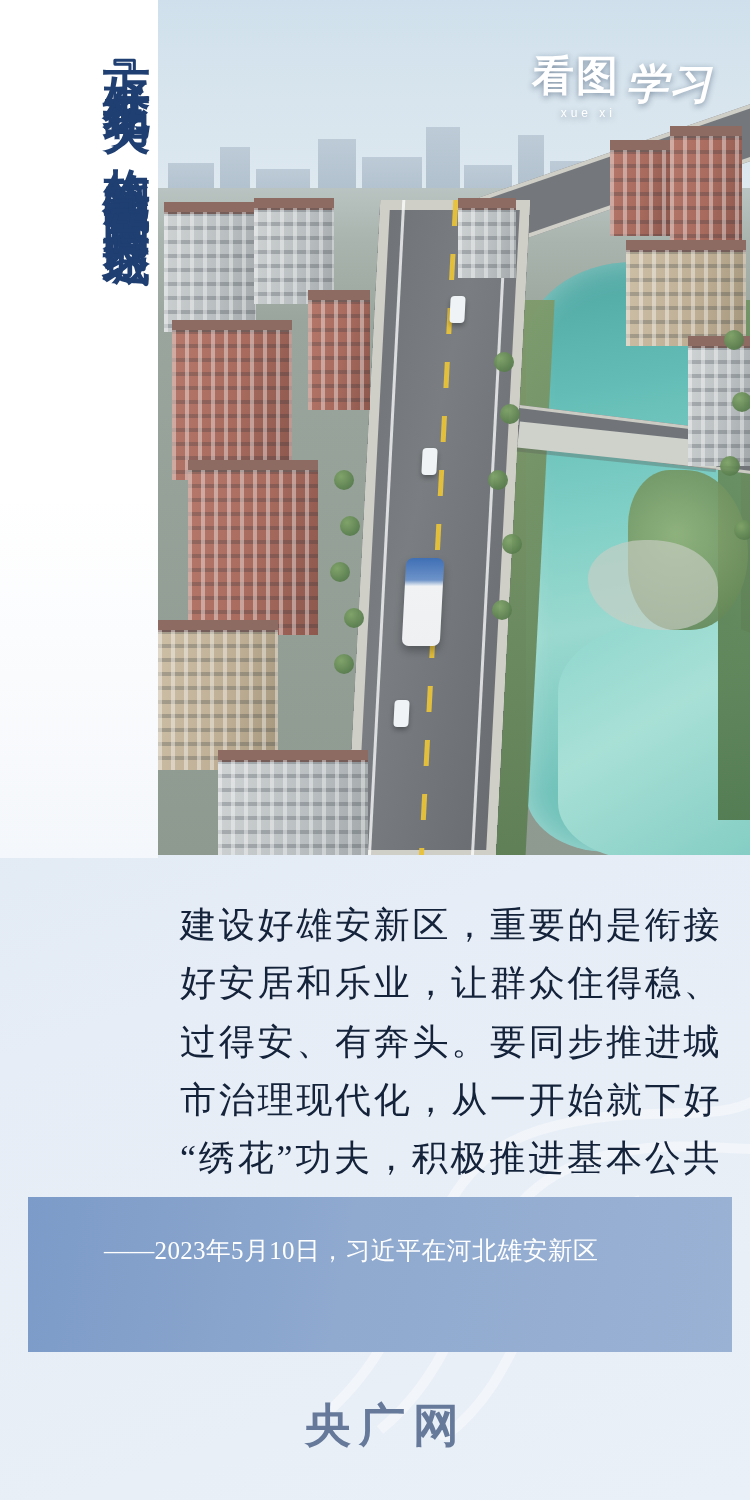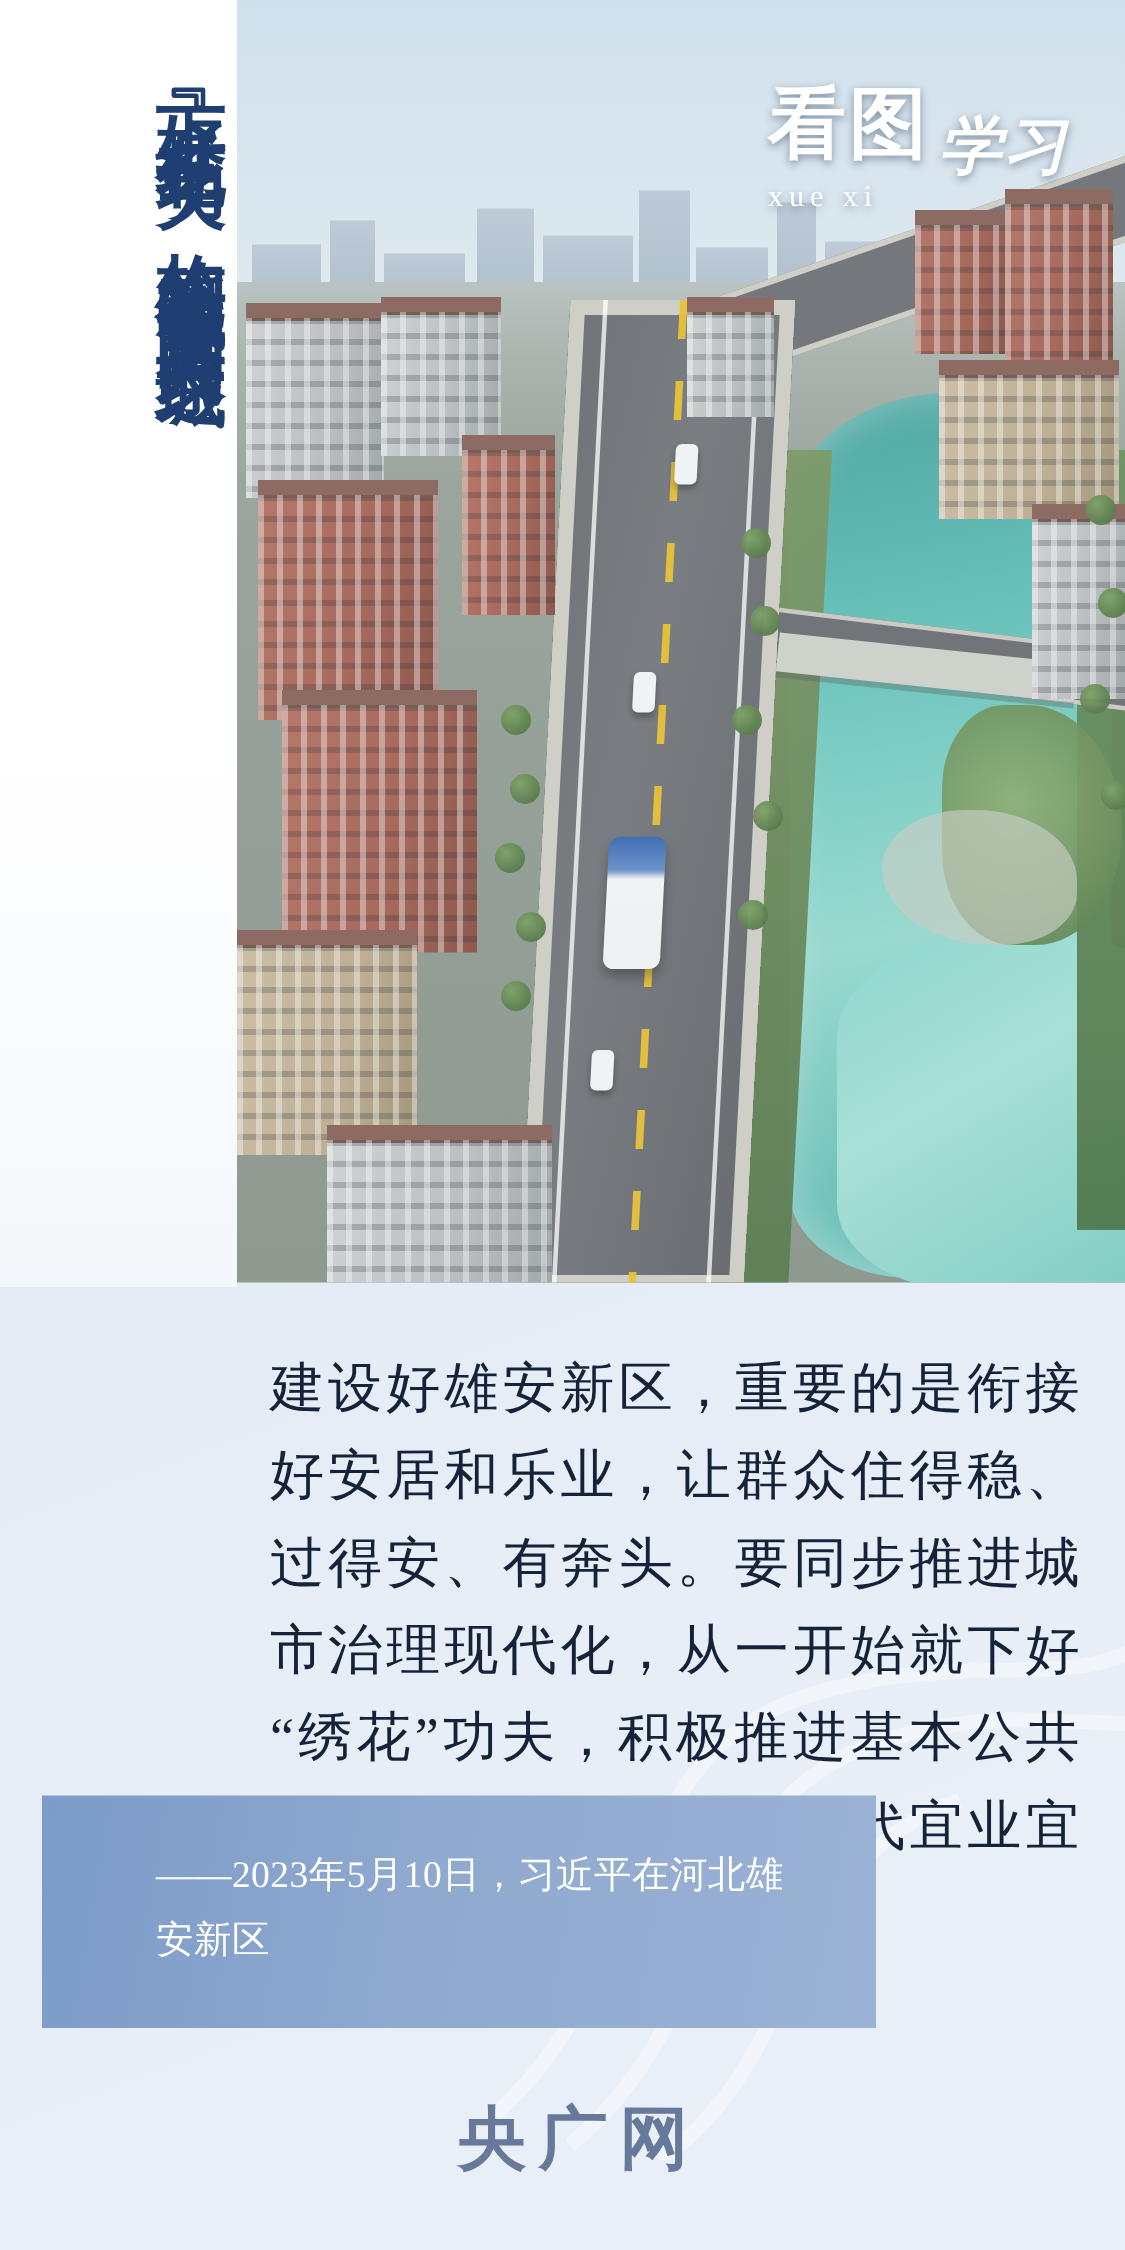--- a/index.html
+++ b/index.html
@@ -219,50 +219,50 @@
     right: 38px; top: 48px;
     z-index: 5;
     color: #ffffff;
     text-shadow: 0 2px 6px rgba(20,40,70,.45);
     font-family: "Liberation Serif", "DejaVu Serif", serif;
     text-align: right;
   }
   .kantu .row1 {
     display: flex; align-items: flex-end; justify-content: flex-end; gap: 6px;
   }
-  .kantu .k1 { font-size: 52px; font-weight: 700; letter-spacing: 2px; }
+  .kantu .k1 { font-size: 42px; font-weight: 700; letter-spacing: 2px; }
   .kantu .k2 {
     font-size: 42px; font-weight: 700; font-style: italic;
     line-height: .9; letter-spacing: 1px;
   }
   .kantu .pin {
-    font-size: 20px; letter-spacing: 4px;
-    margin-top: 2px; margin-right: 96px; text-align: left;
-    font-family: Liberation Serif, serif;
+    font-size: 12px; letter-spacing: 4px;
+    margin-top: 2px; margin-right: 96px; text-align: right;
+    font-family: Liberation Sans, sans-serif;
   }
 
   
   .quote {
     position: absolute;
     left: 180px; top: 896px;
     width: 540px;
     font-family: "Liberation Serif", "DejaVu Serif", serif;
     font-size: 36px;
     line-height: 1.62;
     color: #14223a;
     letter-spacing: .4px;
     text-align: justify;
     z-index: 3;
   }
 
   
   .attrib {
     position: absolute;
     left: 28px; top: 1197px;
-    width: 556px; height: 155px;
+    width: 704px; height: 155px;
     background: linear-gradient(100deg, #7c9bc8 0%, #8fa9cf 45%, #9ab2d4 100%);
     z-index: 3;
   }
   .attrib-inner {
     position: absolute;
     left: 76px; top: 32px; right: 40px;
     color: #ffffff;
     font-family: "Liberation Serif", "DejaVu Serif", serif;
     font-size: 25px;
     line-height: 1.72;

